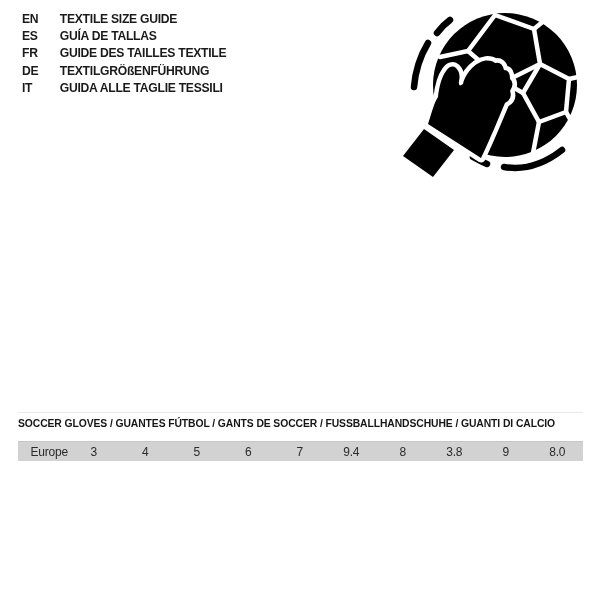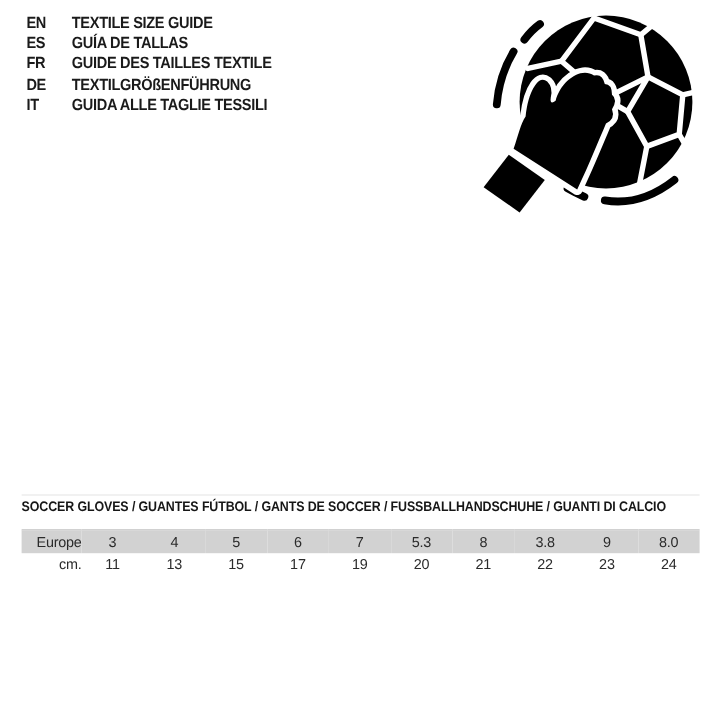--- a/index.html
+++ b/index.html
@@ -109,35 +109,22 @@
       <col style="width:50px">
     </colgroup>
     <tbody>
         <tr class="header-row" style="background: rgb(210, 210, 210);">
           <td class="row-label">Europe</td>
           <td>3</td>
           <td>4</td>
           <td>5</td>
           <td>6</td>
           <td>7</td>
-          <td>5.3</td>
+          <td>9.4</td>
           <td>8</td>
           <td>3.8</td>
           <td>9</td>
           <td>8.0</td>
-        </tr>
-        <tr>
-          <td class="row-label">cm.</td>
-          <td>11</td>
-          <td>13</td>
-          <td>15</td>
-          <td>17</td>
-          <td>19</td>
-          <td>20</td>
-          <td>21</td>
-          <td>22</td>
-          <td>23</td>
-          <td>24</td>
         </tr>
       </tbody>
   </table>
 
 </div>
 
 </body></html>

